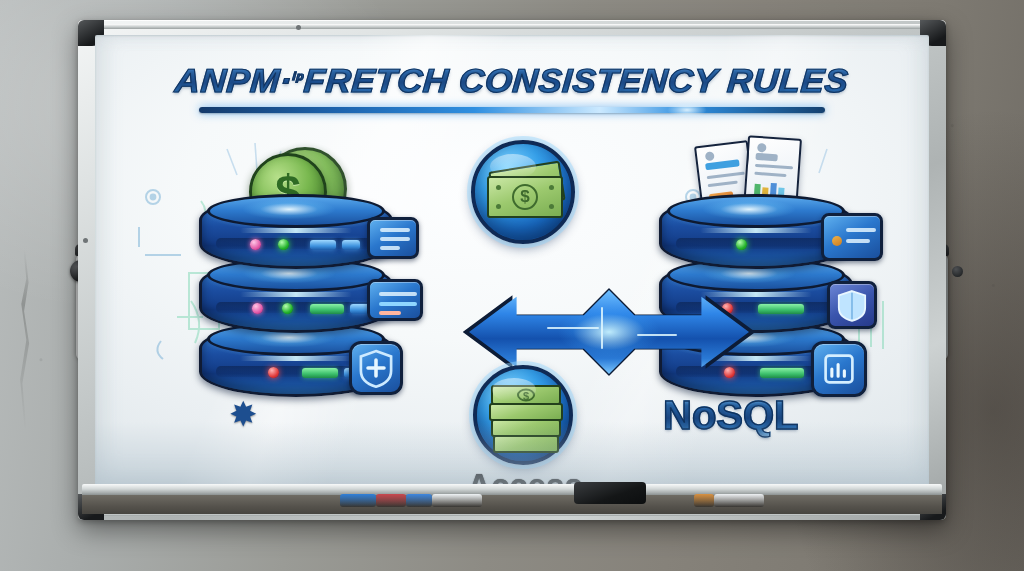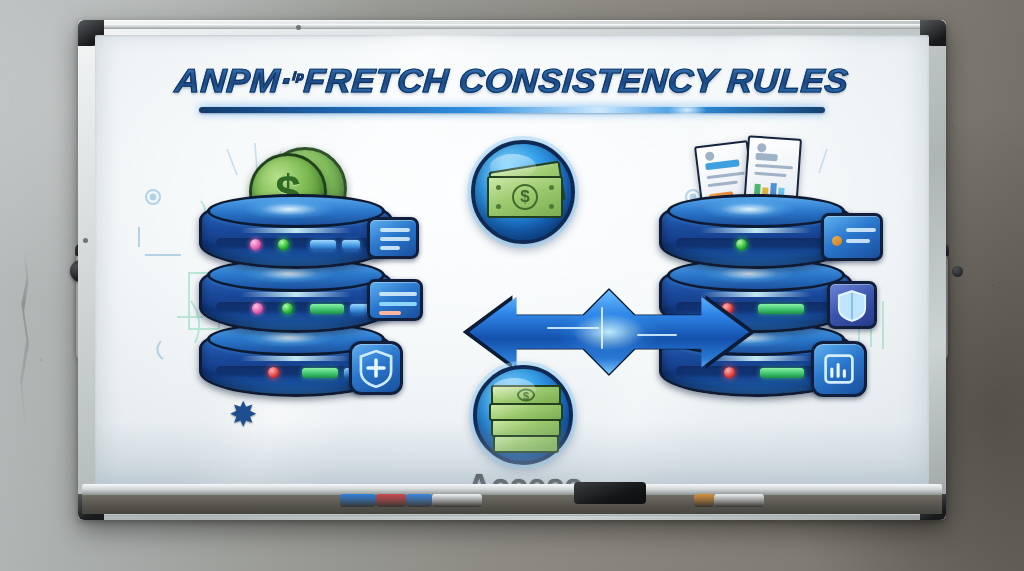--- a/index.html
+++ b/index.html
@@ -503,20 +503,21 @@
       <div class="bill" style="left:14px; top:16px; width:70px; height:20px;">
         <span class="oval" style="width:18px; height:13px; font-size:11px;">$</span>
       </div>
       <div class="bill" style="left:12px; top:34px; width:74px; height:18px;"></div>
       <div class="bill" style="left:14px; top:50px; width:70px; height:18px;"></div>
       <div class="bill" style="left:16px; top:66px; width:66px; height:18px;"></div>
     </div>
 
     <span class="star-glyph" style="left:134px; top:362px;">✸</span>
 
+    <div class="lbl-blue" style="left:568px; top:358px;">NoSQL</div>
 
     <div id="lbl-access" style="left:350px; top:432px; width:160px; text-align:center;">Access</div>
 
     <div id="shelf-sheen"></div>
   </div>
 
   <div id="tray">
     <div class="lip"></div>
     <div class="bed"></div>
   <div class="marker" style="left: 258px; width: 36px; background: linear-gradient(rgb(47, 127, 216), rgba(0, 0, 0, 0.35));"></div>

